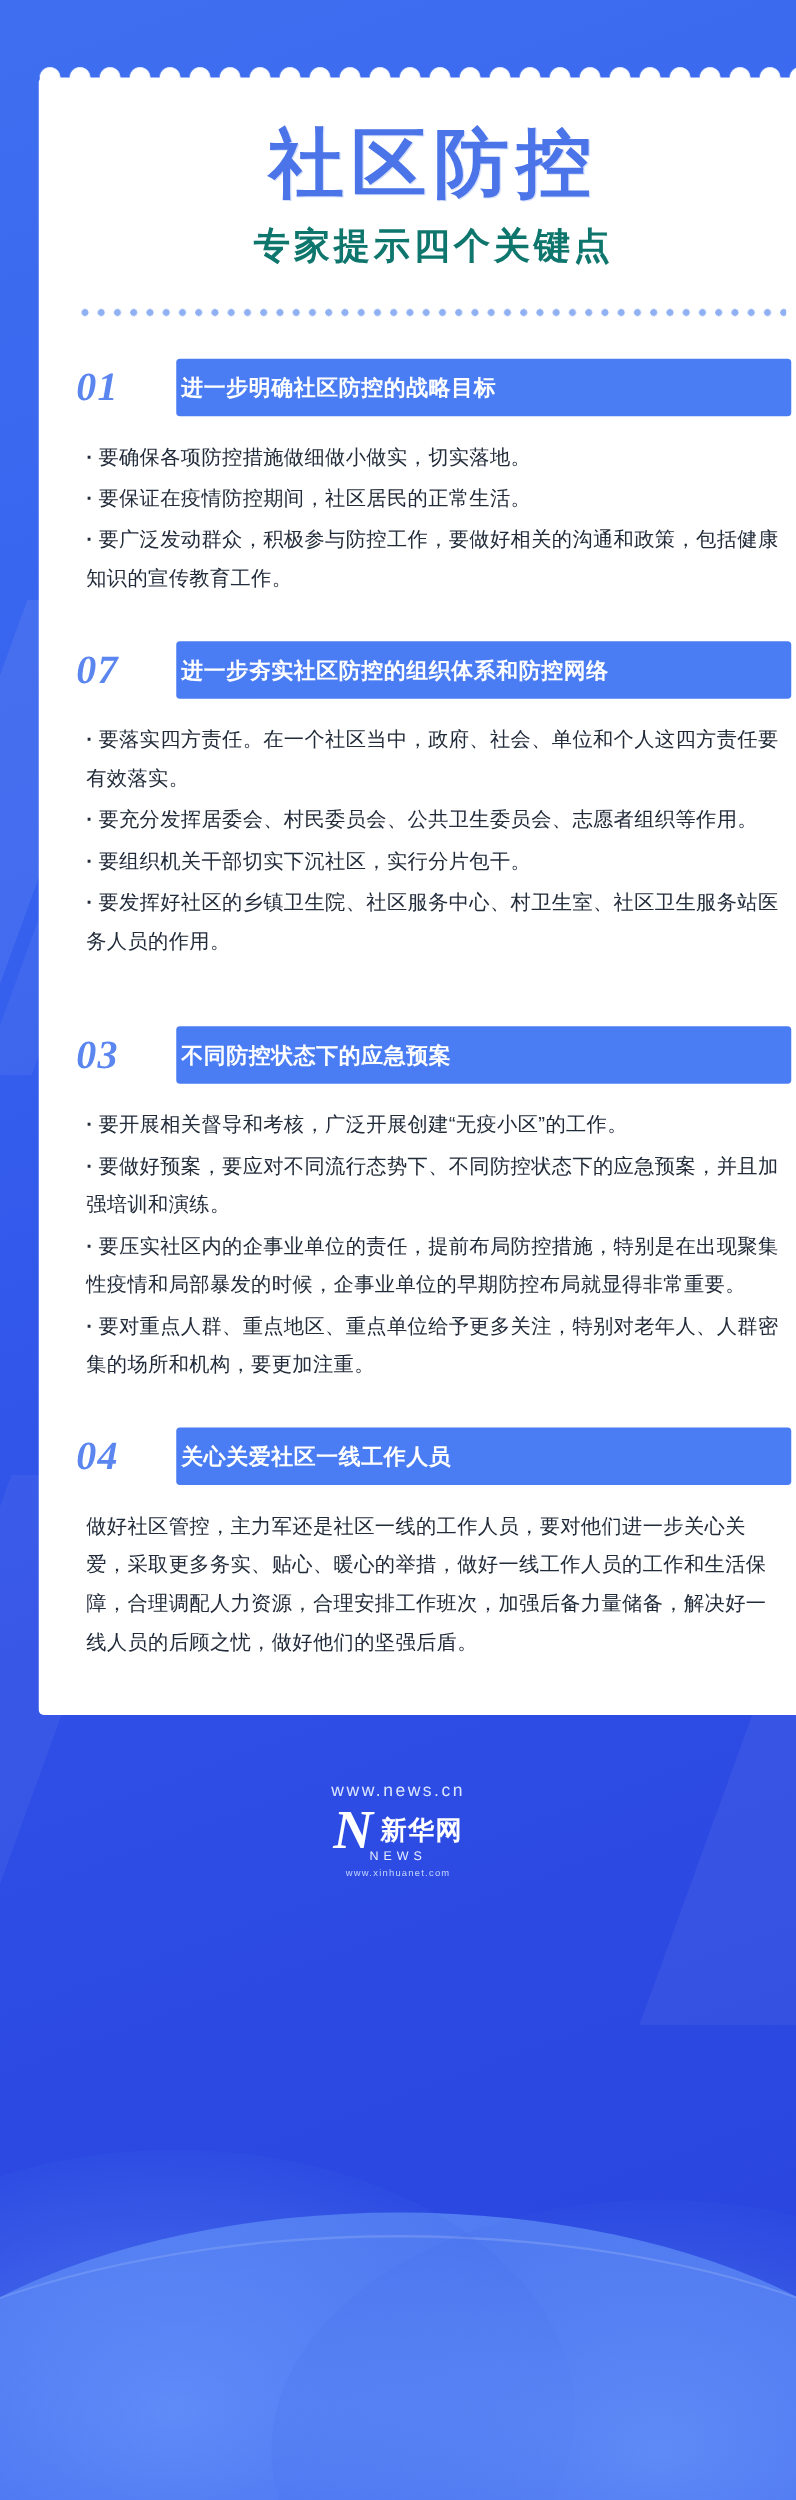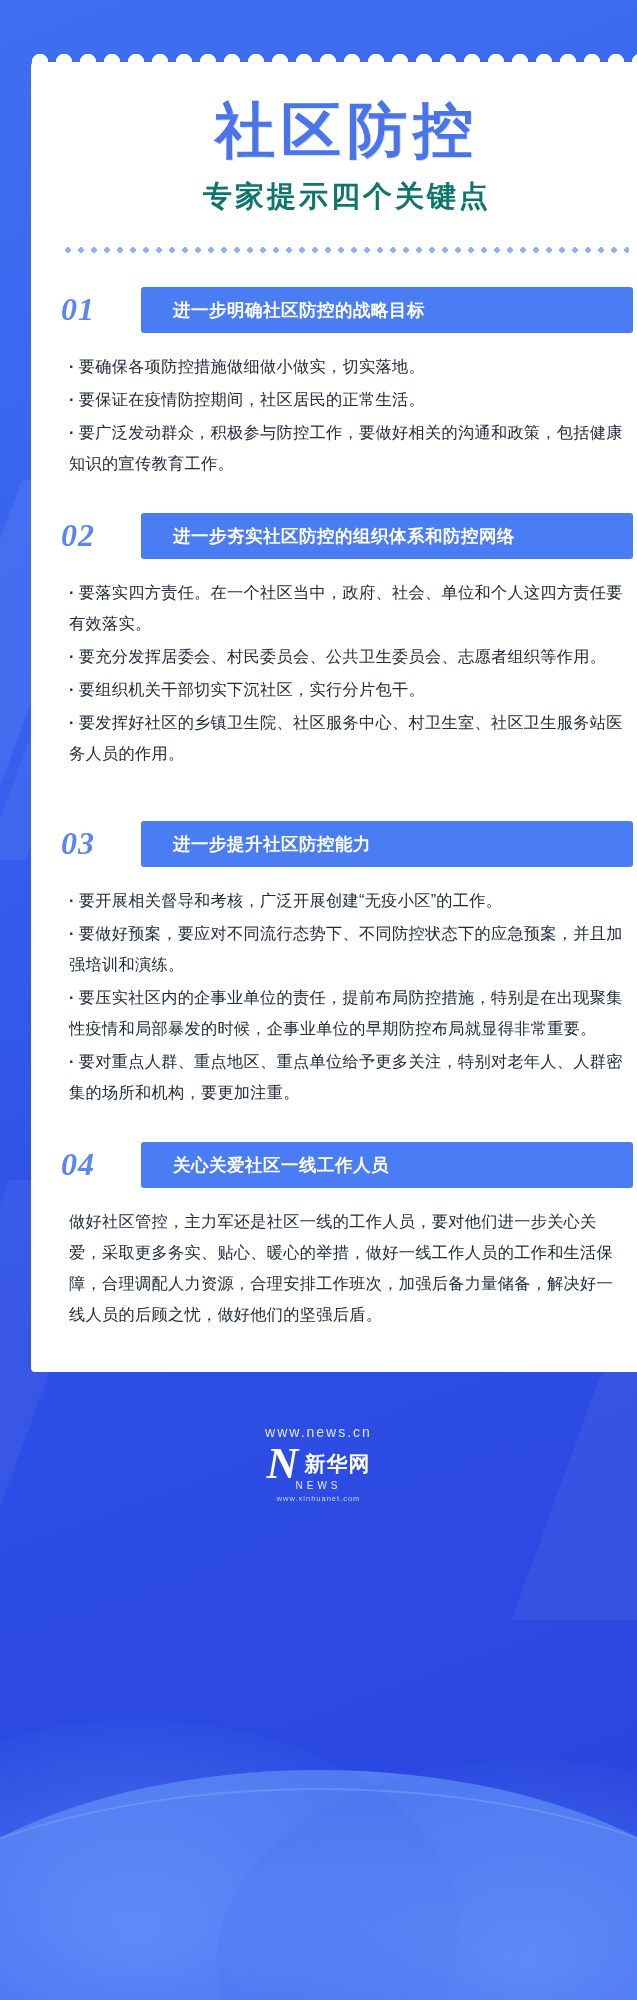--- a/index.html
+++ b/index.html
@@ -116,21 +116,21 @@
     color:#5b86f0;
     min-width:66px;
     letter-spacing:1px;
   }
   .sec-title{
     background:#4a7cf3;
     color:#ffffff;
     font-weight:bold;
     font-size:17.5px;
     line-height:28px;
-    padding:9px 32px;
+    padding:9px 4px;
     border-radius:3px;
     flex:1;
     letter-spacing:.5px;
   }
   .sec-body{
     margin:18px 6px 0 8px;
     color:#222b3a;
     font-size:16.2px;
     line-height:31px;
     letter-spacing:.3px;
@@ -225,37 +225,37 @@
     </div>
     <div class="sec-body">
       <p class="bullet">要确保各项防控措施做细做小做实，切实落地。</p>
       <p class="bullet">要保证在疫情防控期间，社区居民的正常生活。</p>
       <p class="bullet">要广泛发动群众，积极参与防控工作，要做好相关的沟通和政策，包括健康知识的宣传教育工作。</p>
     </div>
   </div>
 
   <div class="section">
     <div class="sec-head">
-      <div class="sec-num">02</div>
+      <div class="sec-num">07</div>
       <div class="sec-title">进一步夯实社区防控的组织体系和防控网络</div>
     </div>
     <div class="sec-body">
       <p class="bullet">要落实四方责任。在一个社区当中，政府、社会、单位和个人这四方责任要有效落实。</p>
       <p class="bullet">要充分发挥居委会、村民委员会、公共卫生委员会、志愿者组织等作用。</p>
       <p class="bullet">要组织机关干部切实下沉社区，实行分片包干。</p>
       <p class="bullet">要发挥好社区的乡镇卫生院、社区服务中心、村卫生室、社区卫生服务站医务人员的作用。</p>
     </div>
   </div>
 
   <div class="gap-lg"></div>
 
   <div class="section">
     <div class="sec-head">
       <div class="sec-num">03</div>
-      <div class="sec-title">进一步提升社区防控能力</div>
+      <div class="sec-title">不同防控状态下的应急预案</div>
     </div>
     <div class="sec-body">
       <p class="bullet">要开展相关督导和考核，广泛开展创建“无疫小区”的工作。</p>
       <p class="bullet">要做好预案，要应对不同流行态势下、不同防控状态下的应急预案，并且加强培训和演练。</p>
       <p class="bullet">要压实社区内的企事业单位的责任，提前布局防控措施，特别是在出现聚集性疫情和局部暴发的时候，企事业单位的早期防控布局就显得非常重要。</p>
       <p class="bullet">要对重点人群、重点地区、重点单位给予更多关注，特别对老年人、人群密集的场所和机构，要更加注重。</p>
     </div>
   </div>
 
   <div class="section">

